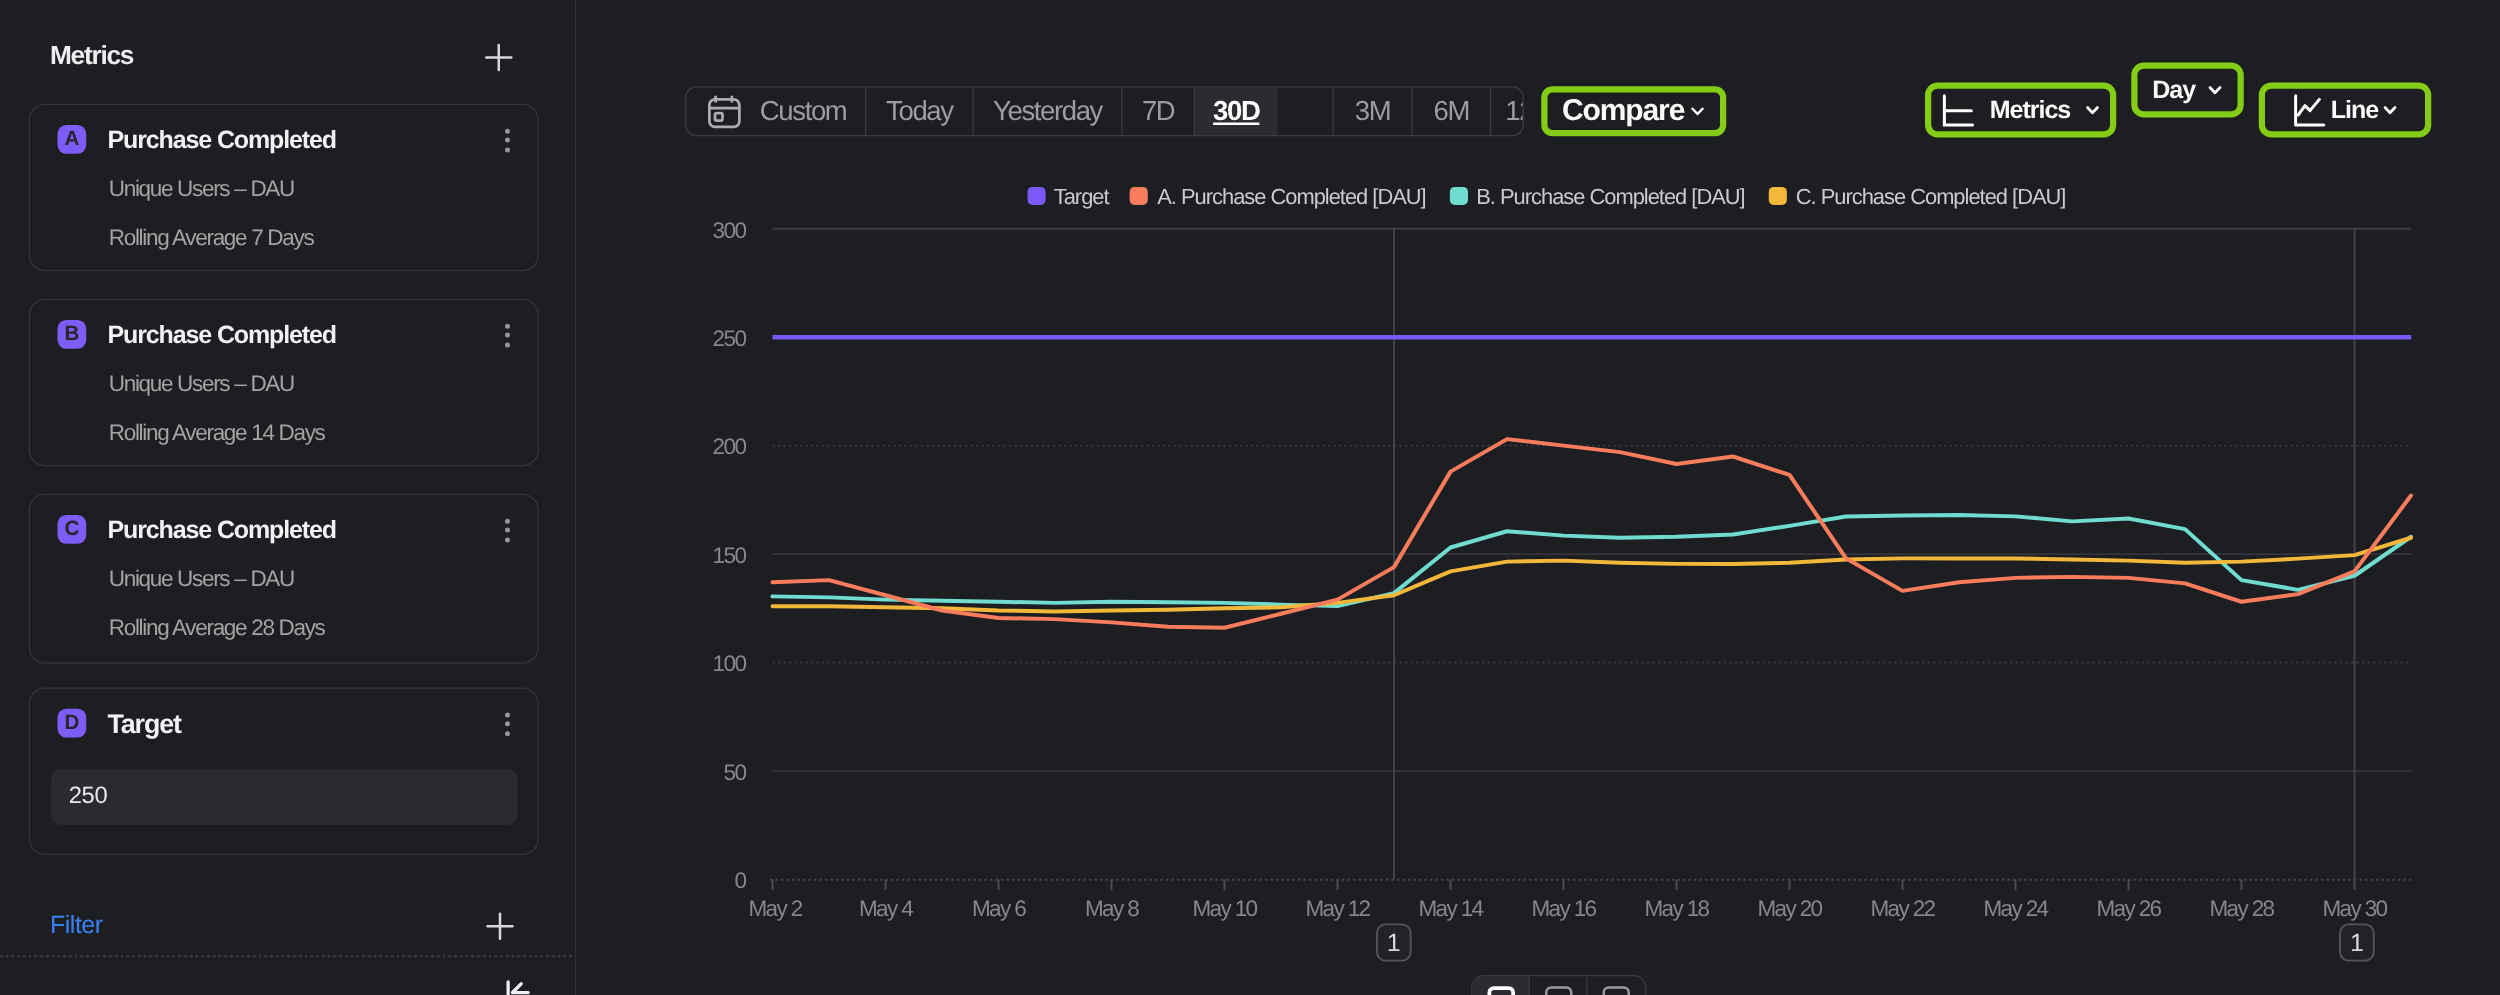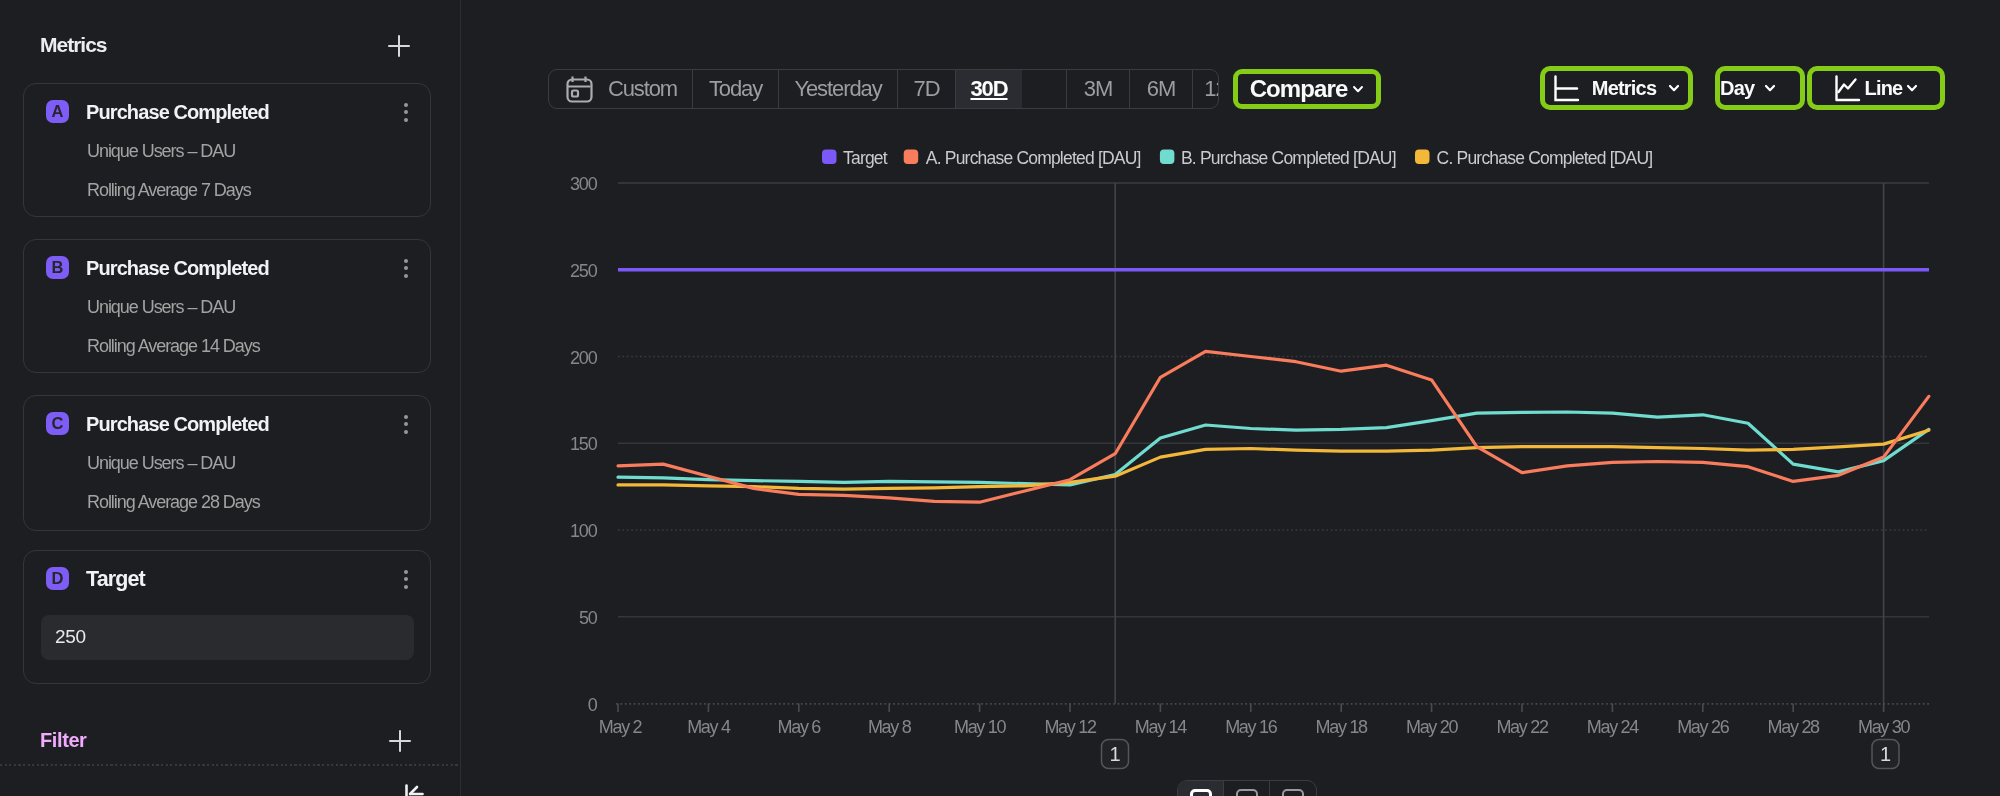--- a/index.html
+++ b/index.html
@@ -73,21 +73,21 @@
     <div class="badge" style="left:22px; top:16px;">D</div>
     <div class="ctitle" style="top:16px; font-size:21.5px;">Target</div>
     <div class="dots" style="top:19px;">
           <i></i>
           <i></i>
           <i></i>
         </div>
     <div class="abs" style="left:17px; top:64px; width:373px; height:44.5px; background:#2a2b2f; border-radius:8px; font-size:19px; letter-spacing:-0.3px; color:#e9eaec; line-height:44px; padding-left:14px;">250</div>
   </div>
 
-  <div class="abs" style="left:40px; top:729px; font-size:20px; letter-spacing:-0.4px; font-weight:700; color:#f0abfc;">Filter</div>
+  <div class="abs" style="left:40px; top:729px; font-size:20px; letter-spacing:-0.4px; font-weight:400; color:#3b82f6;">Filter</div>
   <div class="plus" style="left:389px; top:730px;"></div>
   <div class="abs" style="left:0; top:764px; width:459px; height:1.5px; background:repeating-linear-gradient(90deg,#37383c 0 2.2px,transparent 2.2px 4.6px);"></div>
 
   <svg class="abs" style="left:402px; top:783px;" width="24" height="13" viewBox="0 0 24 13" fill="none" stroke="#eff0f1" stroke-width="2.6" stroke-linecap="round" stroke-linejoin="round">
     <path d="M4.5 2.5 L4.5 13"></path>
         <path d="M20.5 11 L8.5 11"></path>
         <path d="M15 4 L8 11"></path>
   </svg>
 </div>
 
@@ -122,21 +122,21 @@
   <svg width="27" height="27" viewBox="0 0 27 27" fill="none" stroke="#fff" stroke-width="2.4" stroke-linecap="round">
     <path d="M2.5 1.5 L2.5 25 L25 25"></path>
     <path d="M3.5 13.5 L24 13.5"></path>
   </svg>
   <span>Metrics</span>
   <svg class="chev" viewBox="0 0 12 12" fill="none" stroke="#fff" stroke-width="2.2" stroke-linecap="round" stroke-linejoin="round">
         <path d="M2 4 L6 8.2 L10 4"></path>
       </svg>
 </div>
 
-<div class="btn" style="left:1705px; top:66px; width:90px; height:44px; font-size:20px; letter-spacing:-0.8px; display:flex; align-items:center; justify-content:flex-start; gap:10px;margin-left:10px;">
+<div class="btn" style="left:1705px; top:50px; width:90px; height:44px; font-size:20px; letter-spacing:-0.8px; display:flex; align-items:center; justify-content:center; gap:10px;">
   <span>Day</span>
   <svg class="chev" viewBox="0 0 12 12" fill="none" stroke="#fff" stroke-width="2.2" stroke-linecap="round" stroke-linejoin="round">
         <path d="M2 4 L6 8.2 L10 4"></path>
       </svg>
 </div>
 
 <div class="btn" style="left:1807px; top:66px; width:138px; height:44px; font-size:20px; letter-spacing:-0.8px; display:flex; align-items:center; justify-content:center; gap:4px;">
   <svg width="27" height="27" viewBox="0 0 27 27" fill="none" stroke="#fff" stroke-width="2.4" stroke-linecap="round" stroke-linejoin="round">
     <path d="M2.5 1.5 L2.5 25 L25 25"></path>
     <path d="M4.5 17 L10 9.5 L14 13.5 L21.5 4.5"></path>

